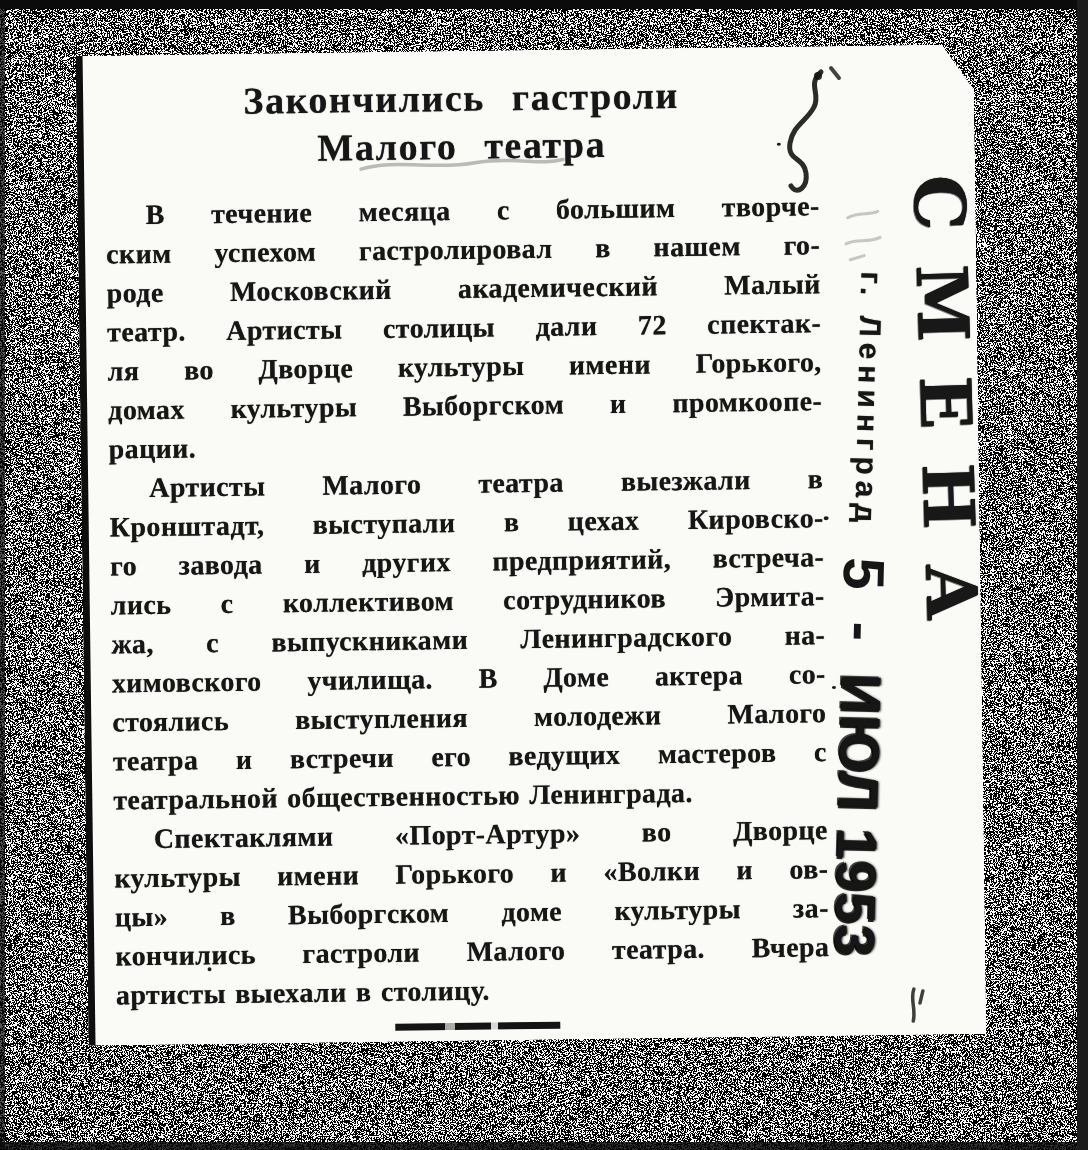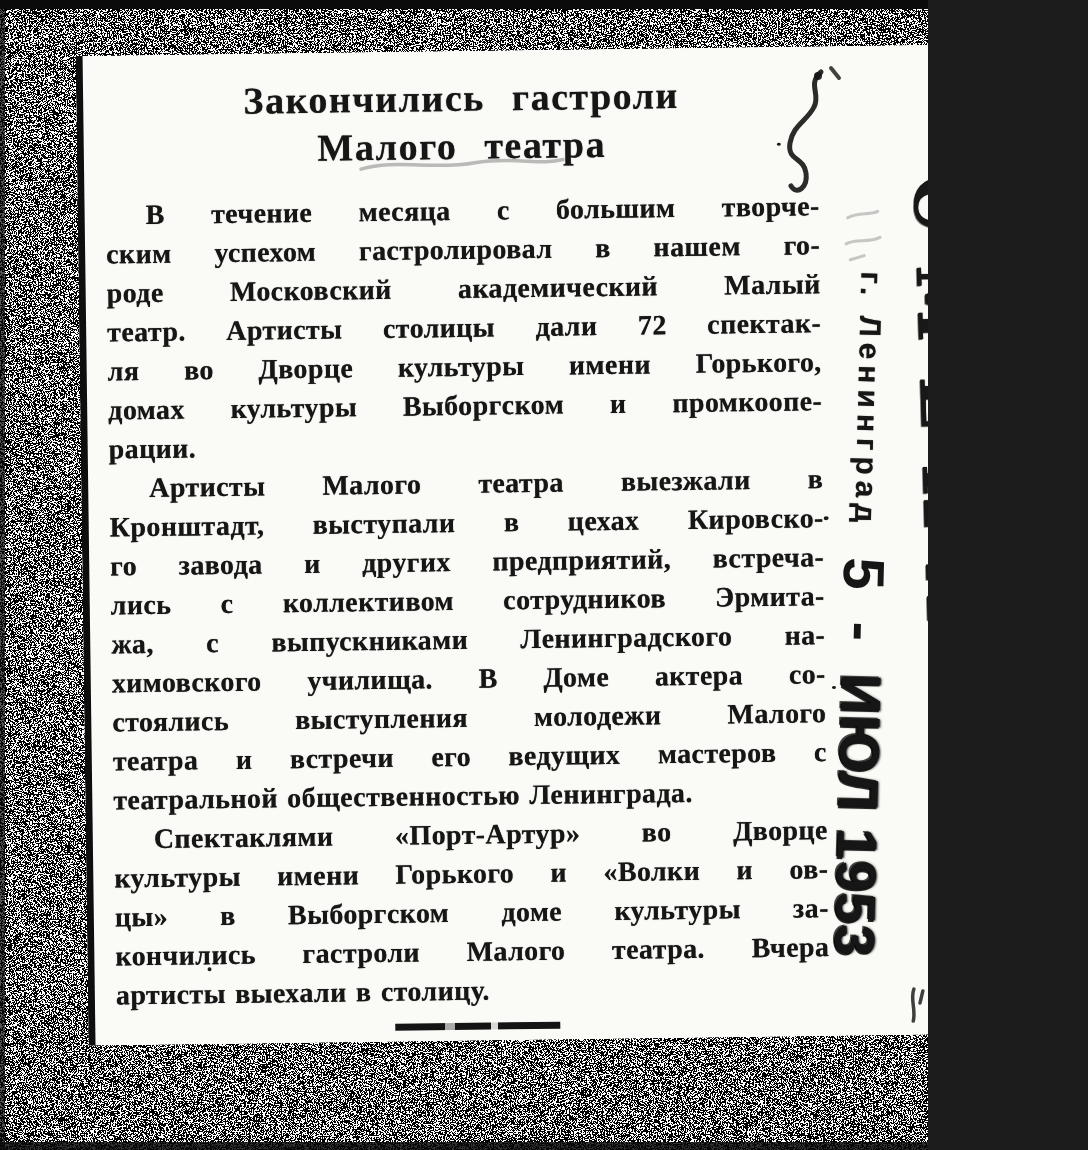--- a/index.html
+++ b/index.html
@@ -1,16 +1,16 @@
 <!DOCTYPE html>
 <html><head>
 <meta charset="utf-8">
 <style>
   html,body{margin:0;padding:0;background:#1c1c1c;}
-  .stage{position:relative;width:928px;height:1150px;overflow:hidden;
+  .stage{position:relative;width:1077px;height:1150px;overflow:hidden;
          font-family:"Liberation Serif",serif;}
   .bg{position:absolute;left:0;top:0;z-index:0;}
 
   
   .paper{position:absolute;left:82px;top:50px;width:898px;height:990px;
          background:#fafaf6;transform:rotate(-0.75deg);transform-origin:50% 50%;
          z-index:1;
          clip-path:polygon(0 0,866px 0,898px 46px,100% 100%,0 100%);}
   .rule{position:absolute;left:0;top:0;width:7px;height:100%;background:#0e0e0e;}
 

